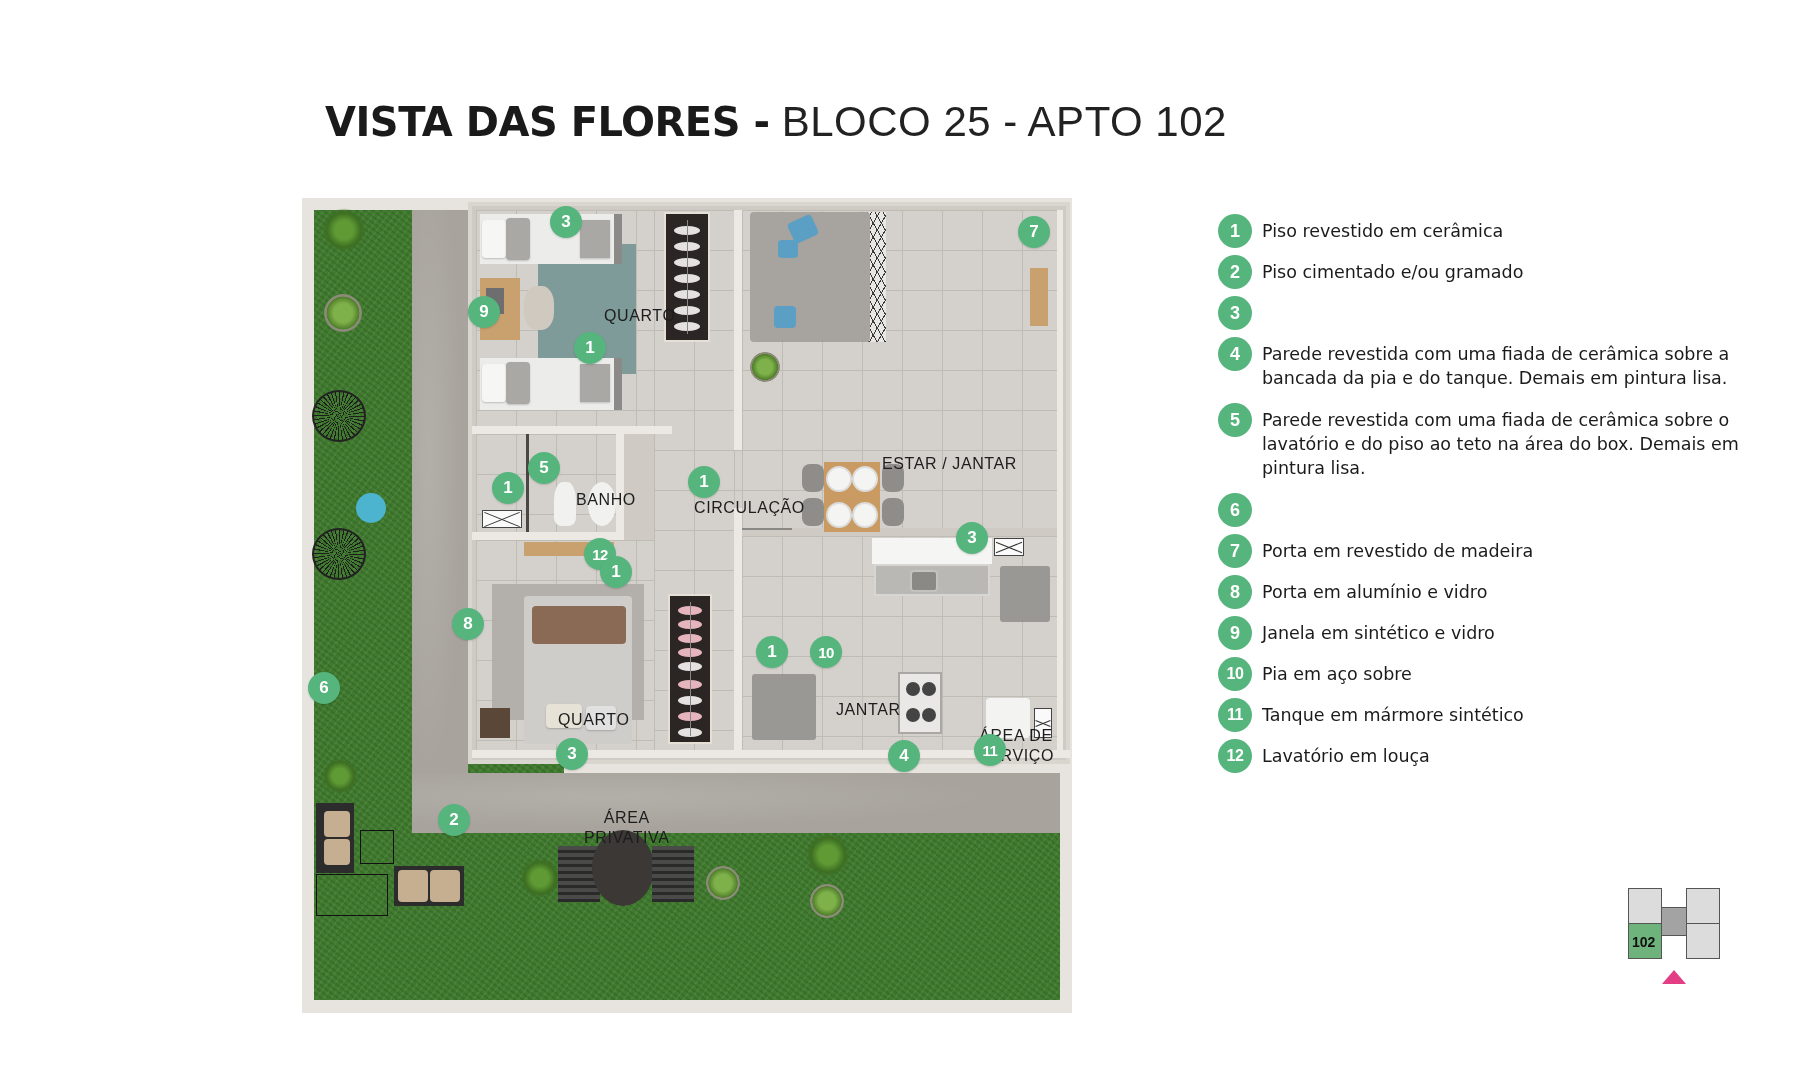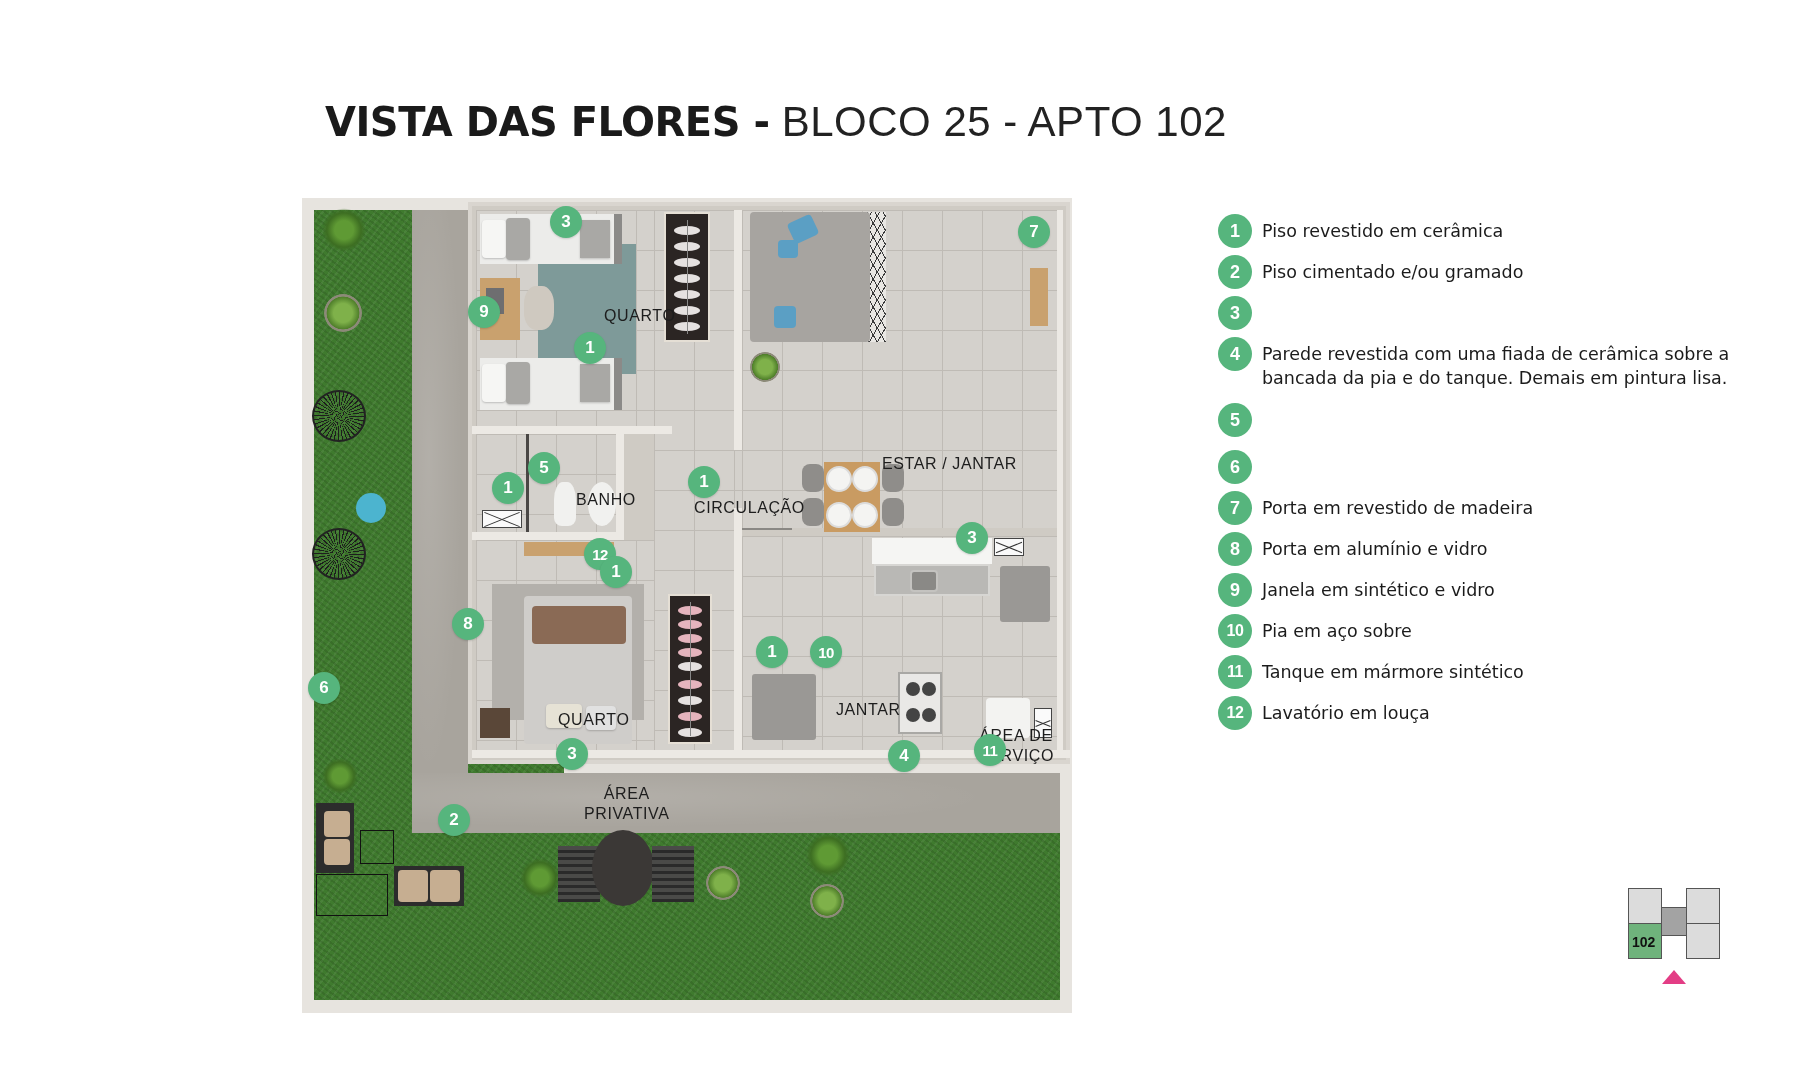--- a/index.html
+++ b/index.html
@@ -252,21 +252,21 @@
   <div class="room-label" style="left:302px; top:108px;">QUARTO</div>
   <div class="room-label" style="left:274px; top:292px;">BANHO</div>
   <div class="room-label" style="left:392px; top:300px;">CIRCULAÇÃO</div>
   <div class="room-label" style="left:580px; top:256px;">ESTAR / JANTAR</div>
   <div class="room-label" style="left:256px; top:512px;">QUARTO</div>
   <div class="room-label" style="left:534px; top:502px;">JANTAR</div>
   <div class="room-label" style="left:676px; top:528px;">
     <div>ÁREA DE</div>
     <div>SERVIÇO</div>
   </div>
-  <div class="room-label" style="left:282px; top:586px;">
+  <div class="room-label" style="left:282px; top:610px;">
     <div>ÁREA</div>
     <div>PRIVATIVA</div>
   </div>
 
   <div class="marker" style="left:248px; top:8px;">3</div>
   <div class="marker" style="left:716px; top:18px;">7</div>
   <div class="marker" style="left:166px; top:98px;">9</div>
   <div class="marker" style="left:272px; top:134px;">1</div>
   <div class="marker" style="left:222px; top:274px; margin-left:-32px;">1</div>
   <div class="marker" style="left:226px; top:254px;">5</div>
@@ -295,20 +295,21 @@
   </div>
   <div class="legend-item" style="margin-bottom:7px;">
     <div class="legend-num">3</div>
   </div>
   <div class="legend-item" style="margin-bottom:13px;">
     <div class="legend-num">4</div>
     <div class="legend-text" style="max-width:500px;">Parede revestida com uma fiada de cerâmica sobre a bancada da pia e do tanque. Demais em pintura lisa.</div>
   </div>
   <div class="legend-item" style="margin-bottom:13px;">
     <div class="legend-num">5</div>
+    <div class="legend-text" style="max-width:500px;">Parede revestida com uma fiada de cerâmica sobre o lavatório e do piso ao teto na área do box. Demais em pintura lisa.</div>
   </div>
   <div class="legend-item" style="margin-bottom:7px;">
     <div class="legend-num">6</div>
   </div>
   <div class="legend-item" style="margin-bottom:7px;">
     <div class="legend-num">7</div>
     <div class="legend-text">Porta em revestido de madeira</div>
   </div>
   <div class="legend-item" style="margin-bottom:7px;">
     <div class="legend-num">8</div>

